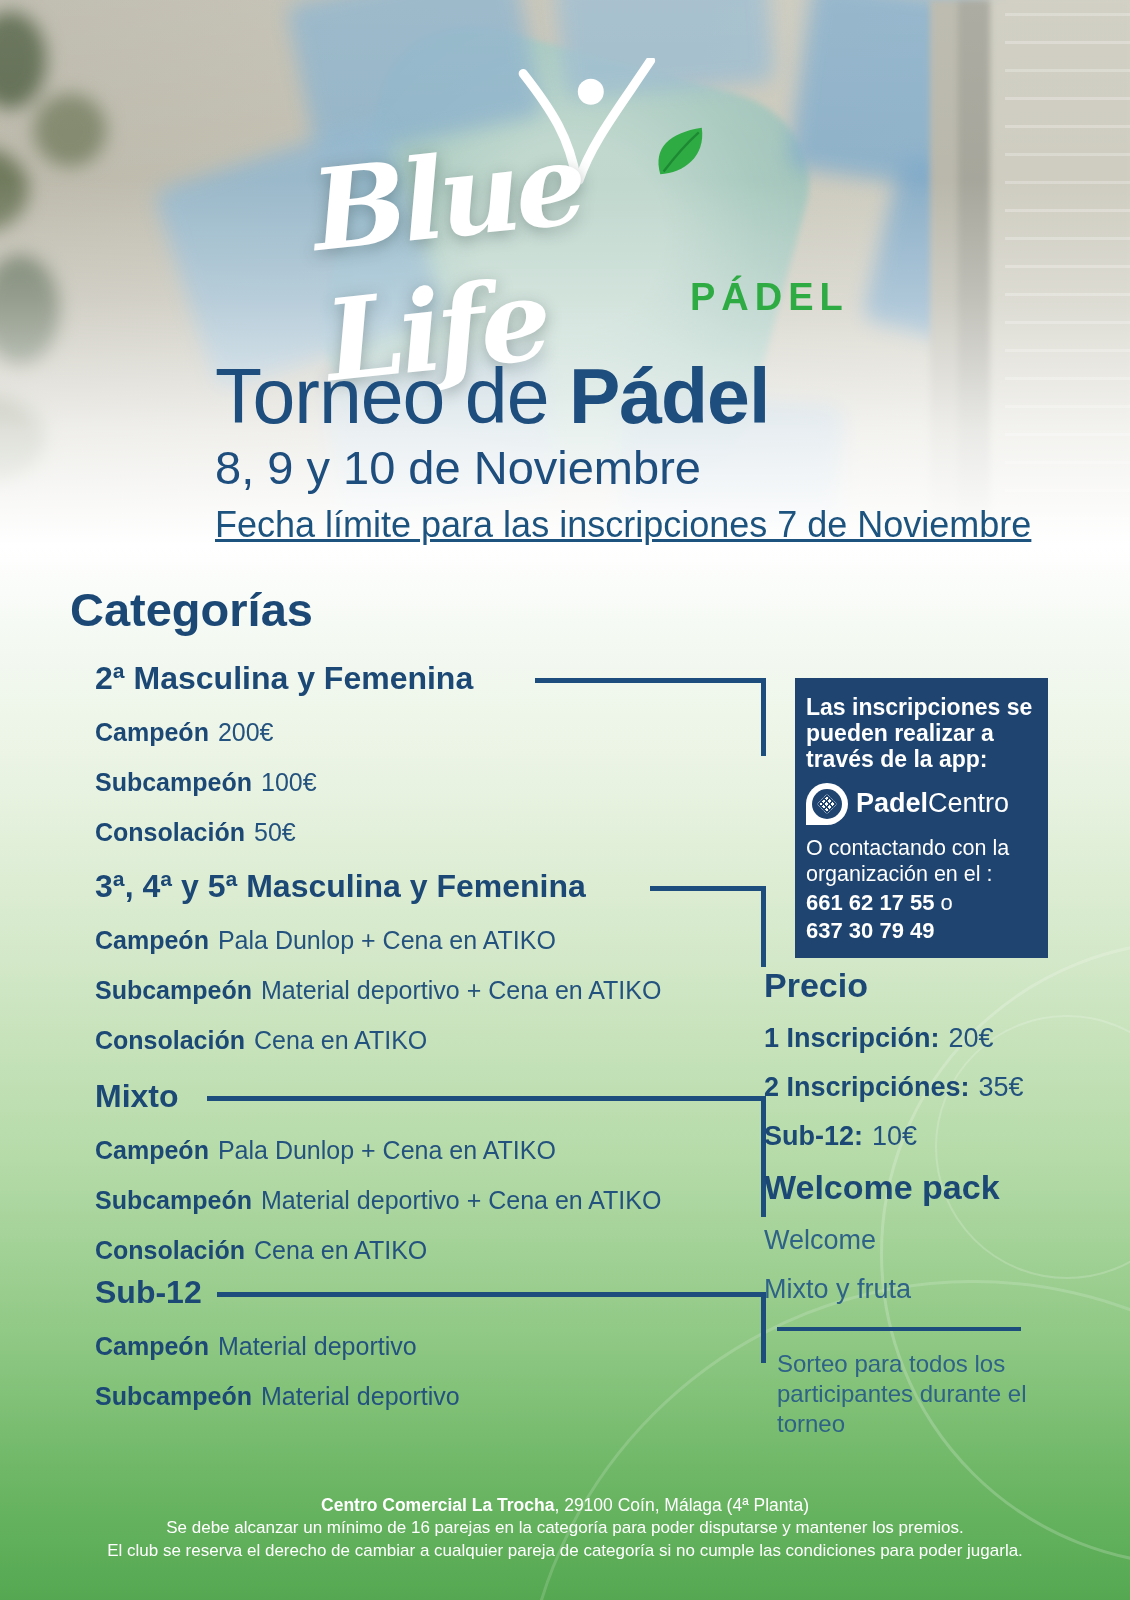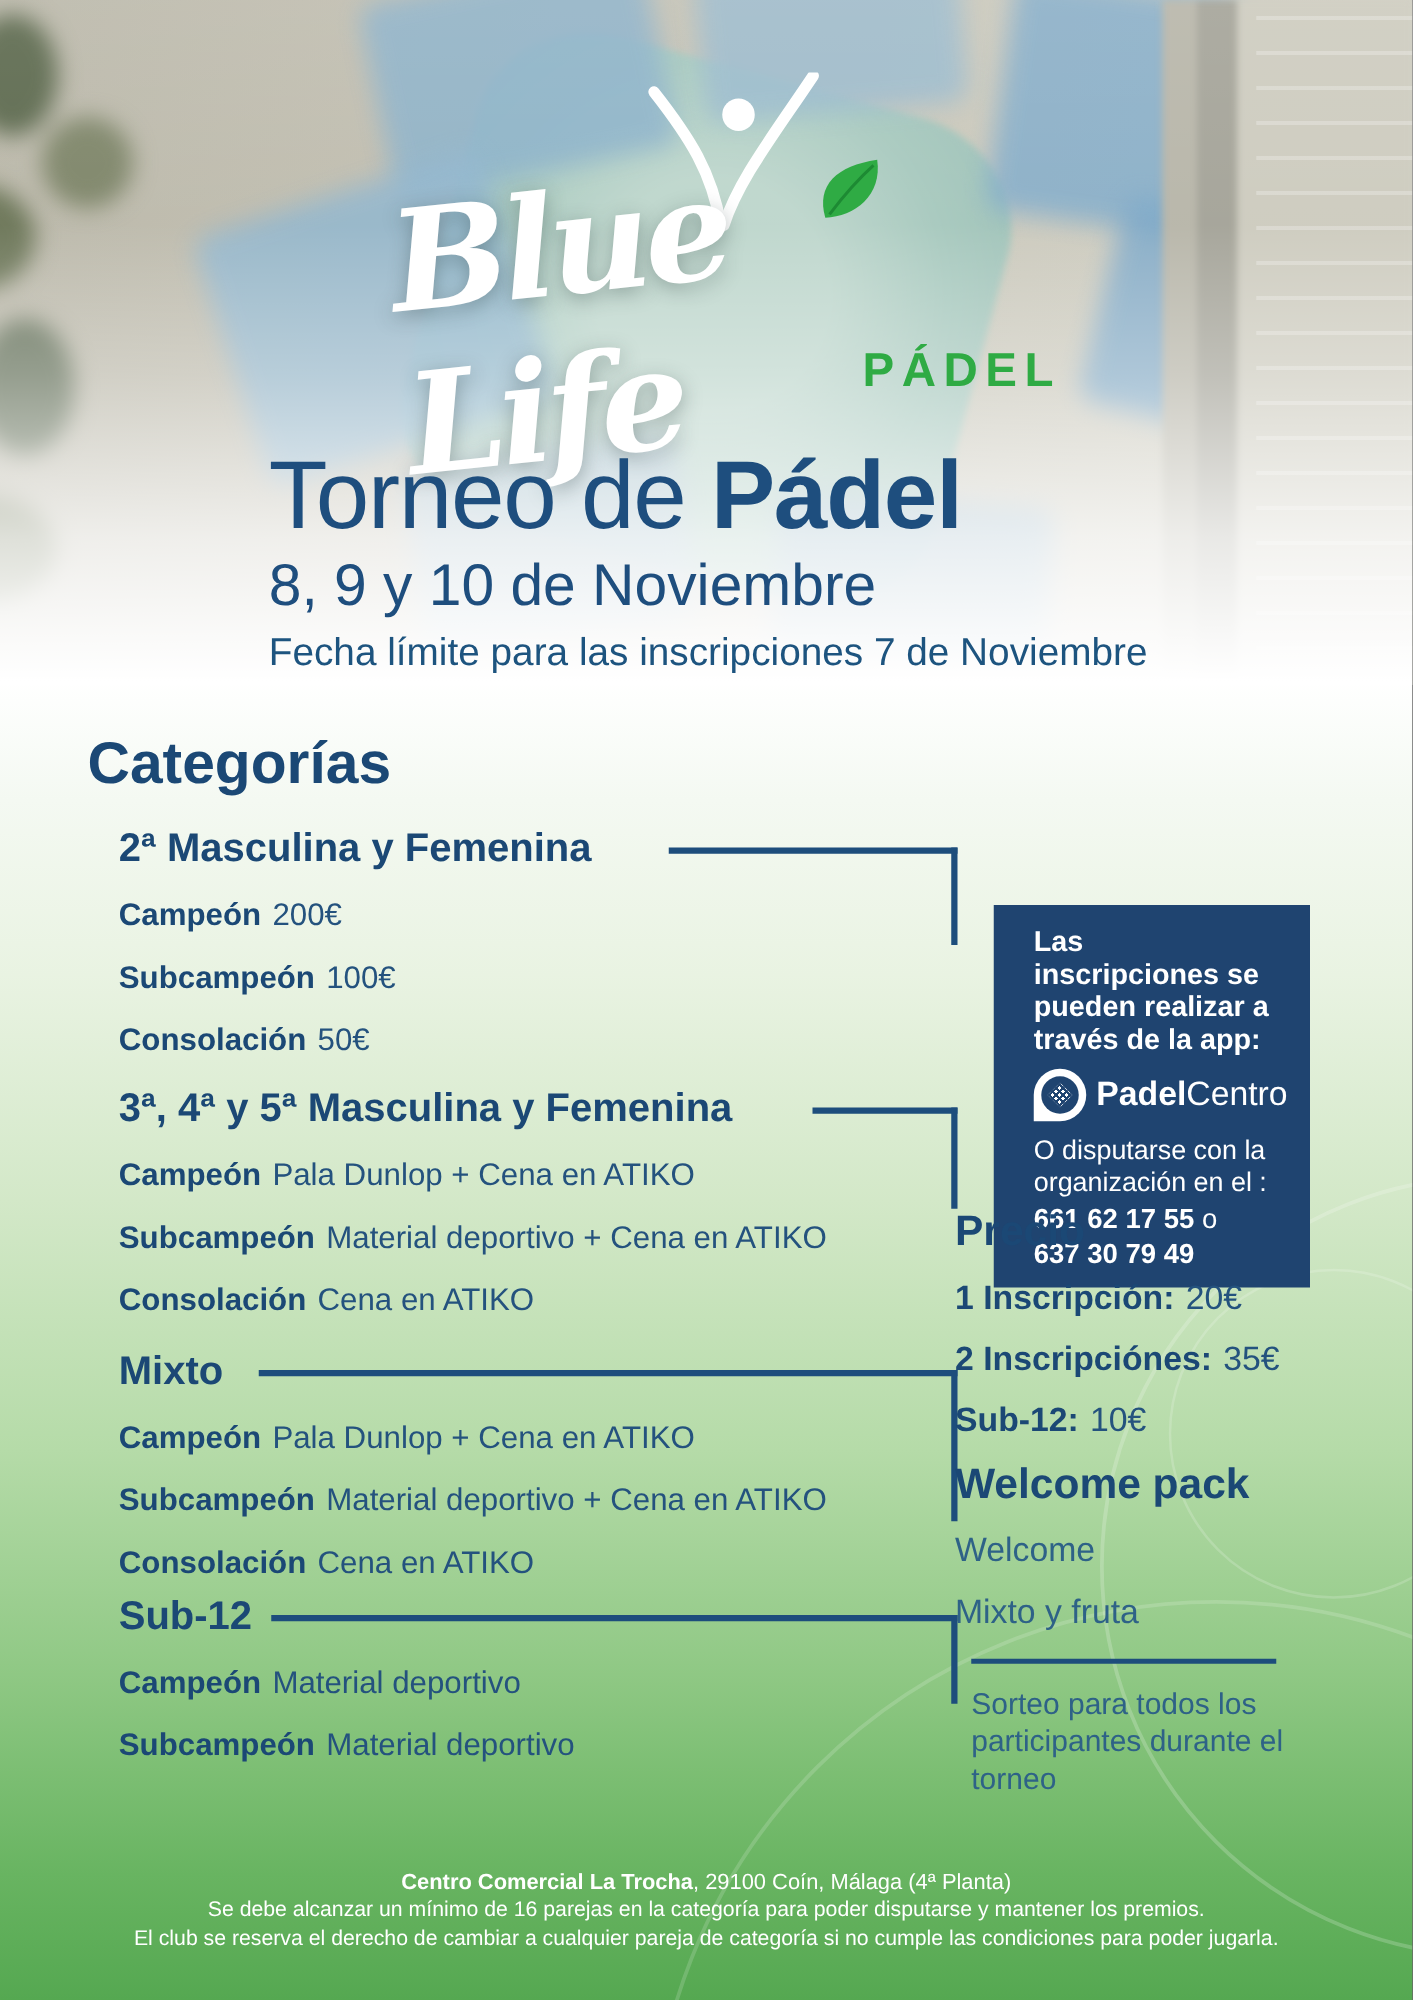--- a/index.html
+++ b/index.html
@@ -50,37 +50,37 @@
     letter-spacing:-5px; transform:rotate(-6deg); text-shadow:0 4px 16px rgba(40,60,60,.35); }
   .brand-figure { position:absolute; left:498px; top:58px; width:170px; height:130px; }
   .brand-leaf { position:absolute; left:652px; top:128px; width:58px; height:46px; transform:rotate(-12deg); }
   .brand-padel { position:absolute; left:690px; top:276px; font-size:38px; font-weight:bold;
     color:#2fab44; letter-spacing:6px; }
   
   .title { position:absolute; left:215px; top:352px; font-size:77px; color:#1e4e7e;
     font-weight:500; letter-spacing:-1px; white-space:nowrap; }
   .title b { font-weight:800; }
   .dates { position:absolute; left:215px; top:440px; font-size:47px; color:#1e4e7e; font-weight:500; }
-  .deadline { position:absolute; left:215px; top:504px; font-size:31px; color:#1d547f; }
+  .deadline { position:absolute; left:215px; top:504px; font-size:36px; color:#1d547f;text-decoration:underline; }
   
   .cats-h { position:absolute; left:70px; top:582px; font-size:47px; font-weight:800; color:#1b4875; }
   .sec { position:absolute; left:95px; width:690px; color:#1b4875; }
   .sec h3 { margin:0; font-size:32px; font-weight:700; }
   .plist { margin-top:14px; }
   .prize { margin-top:21px; font-size:25px; white-space:nowrap; }
   .pl { font-weight:700; color:#1b4875; }
   .pv { font-weight:400; color:#24527e; margin-left:9px; }
   .bracket { position:absolute; border-top:5px solid #1d4d7c; border-right:5px solid #1d4d7c; }
   .b1 { left:535px; top:678px; width:226px; height:73px; }
   .b2 { left:650px; top:886px; width:111px; height:76px; }
   .b3 { left:207px; top:1096px; width:554px; height:116px; }
   .b4 { left:217px; top:1292px; width:544px; height:66px; }
   
-  .insc { position:absolute; left:795px; top:724px; width:253px; background:#1f4470;
-    color:#fff; padding:16px 32px 14px; box-sizing:border-box; }
+  .insc { position:absolute; left:795px; top:678px; width:253px; background:#1f4470;
+    color:#fff; padding:16px 11px 14px; box-sizing:border-box; }
   .insc-h { font-size:23px; font-weight:800; line-height:1.13; }
   .pm-row { display:flex; align-items:center; margin-top:11px; }
   .pm-pin { width:42px; height:42px; background:#fff; border-radius:50% 50% 50% 0;
     position:relative; flex:0 0 auto; }
   .pm-inner { position:absolute; inset:6px; background:#1f4470; border-radius:50%;
     display:flex; align-items:center; justify-content:center; }
   .pm-diamond { width:14px; height:14px; transform:rotate(45deg);
     background:
       repeating-linear-gradient(0deg, #1f4470 0 1.5px, transparent 1.5px 4px),
       repeating-linear-gradient(90deg, #1f4470 0 1.5px, transparent 1.5px 4px), #fff; }
@@ -191,21 +191,21 @@
   <div class="insc">
     <div class="insc-h">Las inscripciones se pueden realizar a través de la app:</div>
     <div class="pm-row">
       <div class="pm-pin">
         <div class="pm-inner">
             <div class="pm-diamond"></div>
           </div>
       </div>
       <div class="pm-name"><b>Padel</b><span>Centro</span></div>
     </div>
-    <div class="insc-contact">O disputarse con la organización en el :</div>
+    <div class="insc-contact">O contactando con la organización en el :</div>
     <div class="phones"><b>661 62 17 55</b><span> o</span></div>
     <div class="phones"><b>637 30 79 49</b></div>
   </div>
 
   <div class="rcol">
     <h2>Precio</h2>
     <div class="price"><span class="pl">1 Inscripción:</span><span class="pv">20€</span></div>
     <div class="price"><span class="pl">2 Inscripciónes:</span><span class="pv">35€</span></div>
     <div class="price"><span class="pl">Sub-12:</span><span class="pv">10€</span></div>
     <h2 class="wp-h">Welcome pack</h2>

